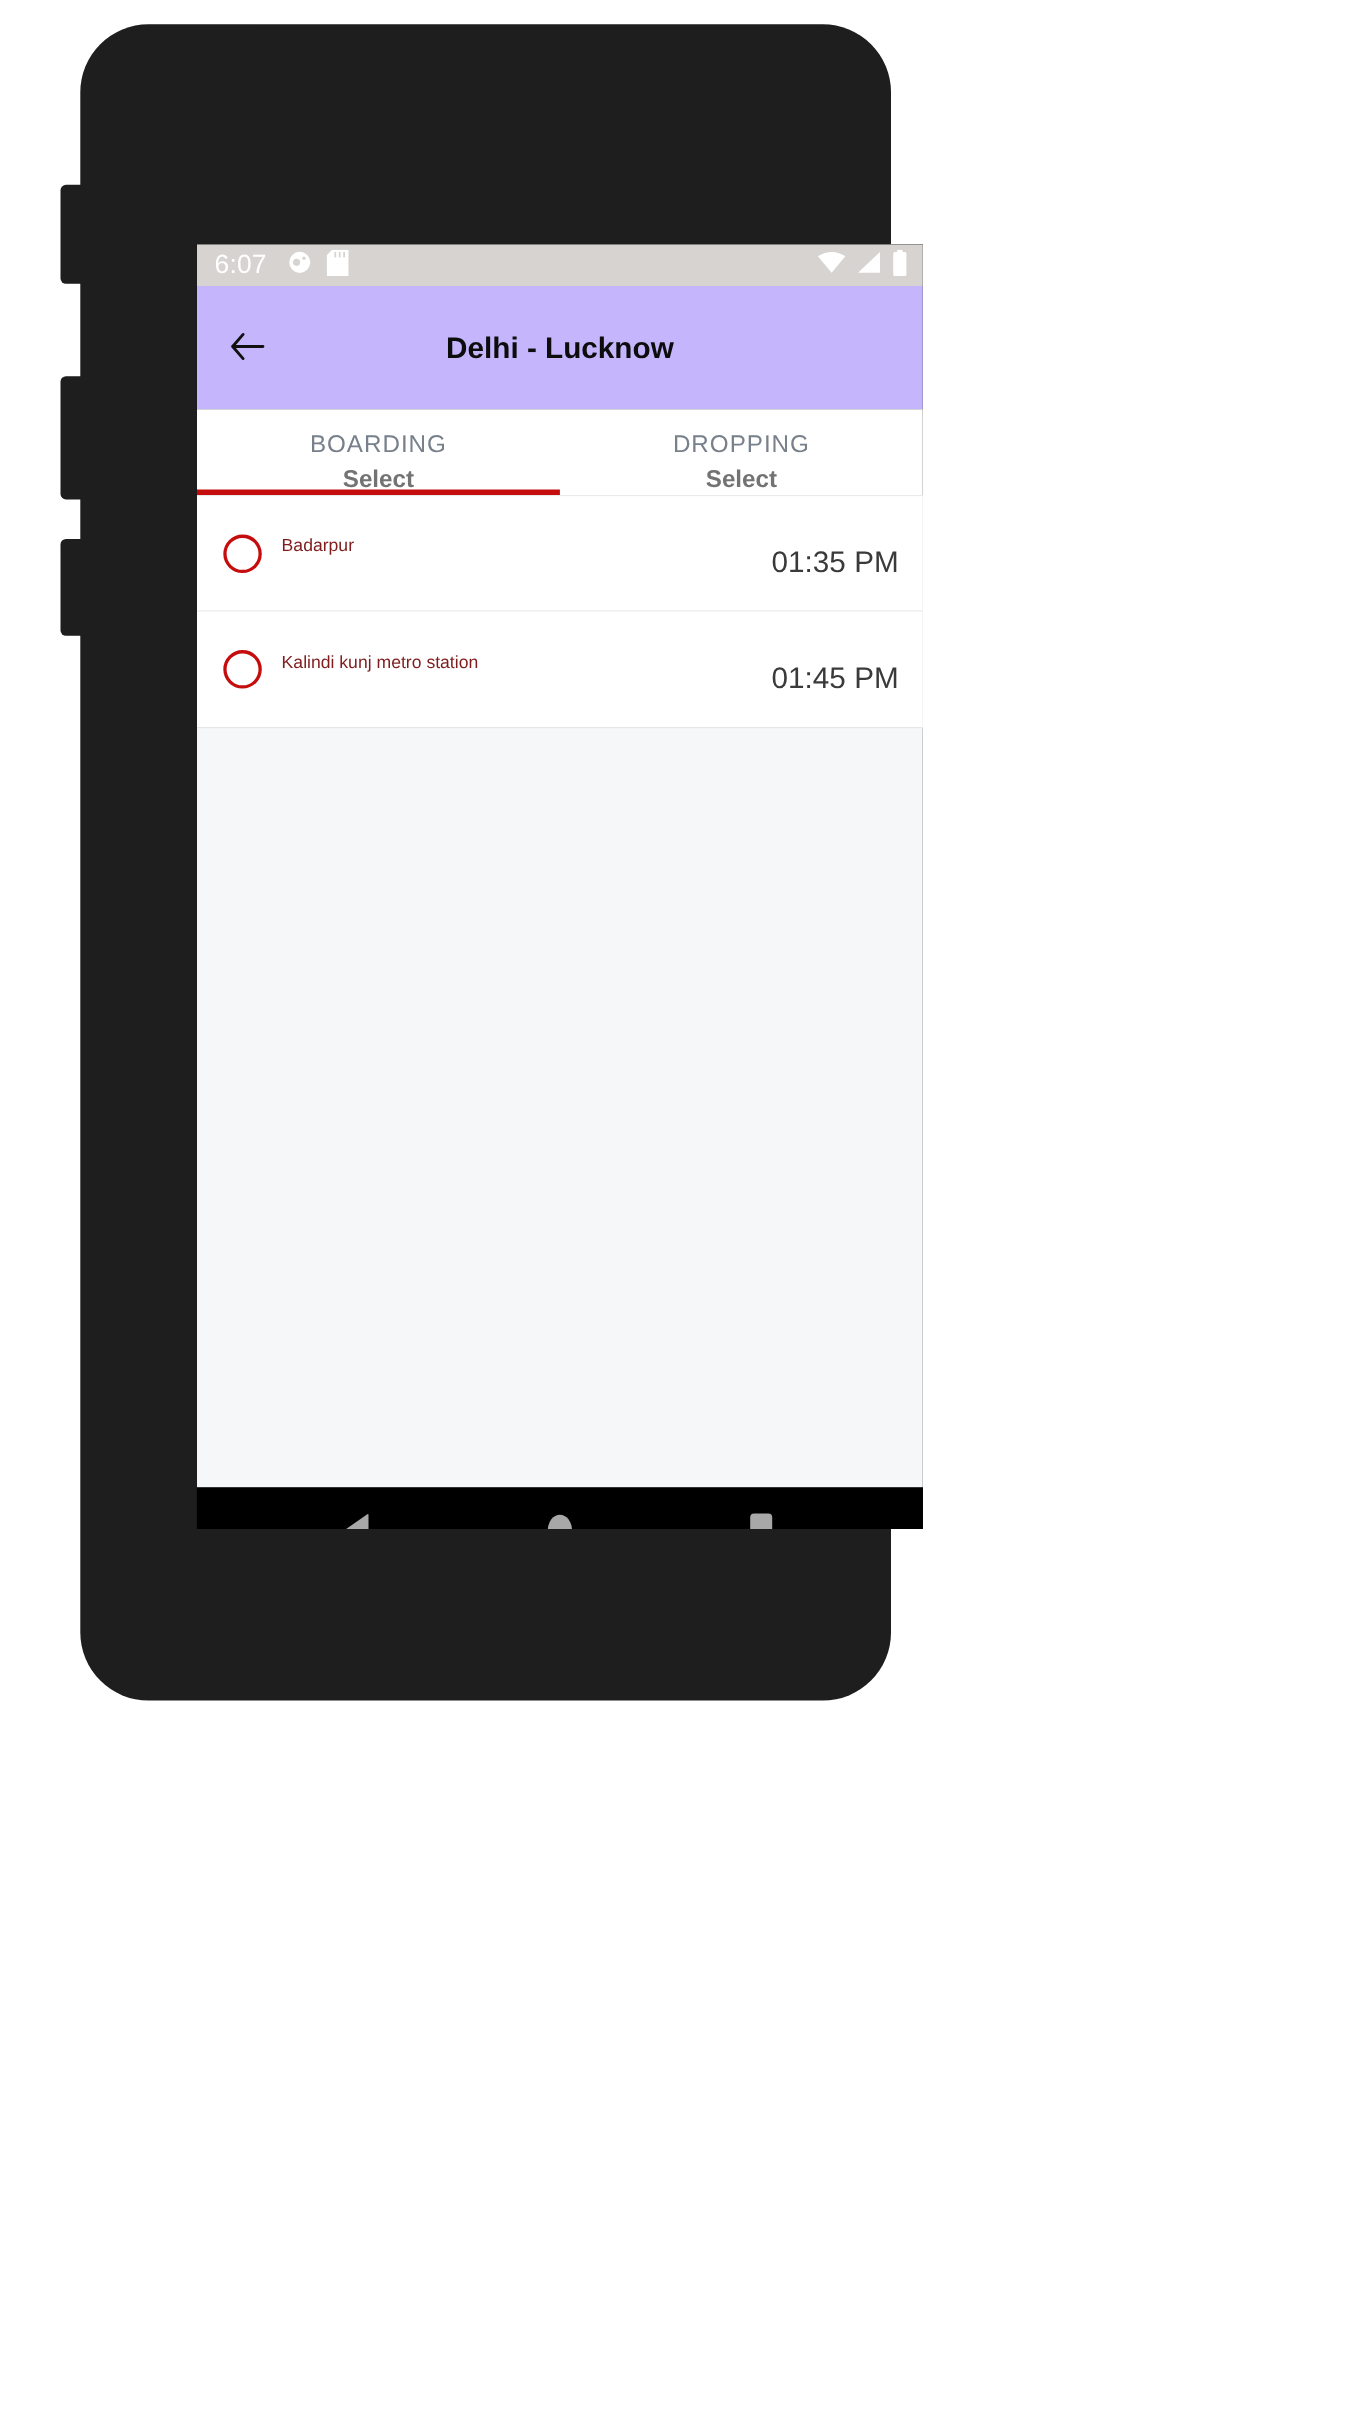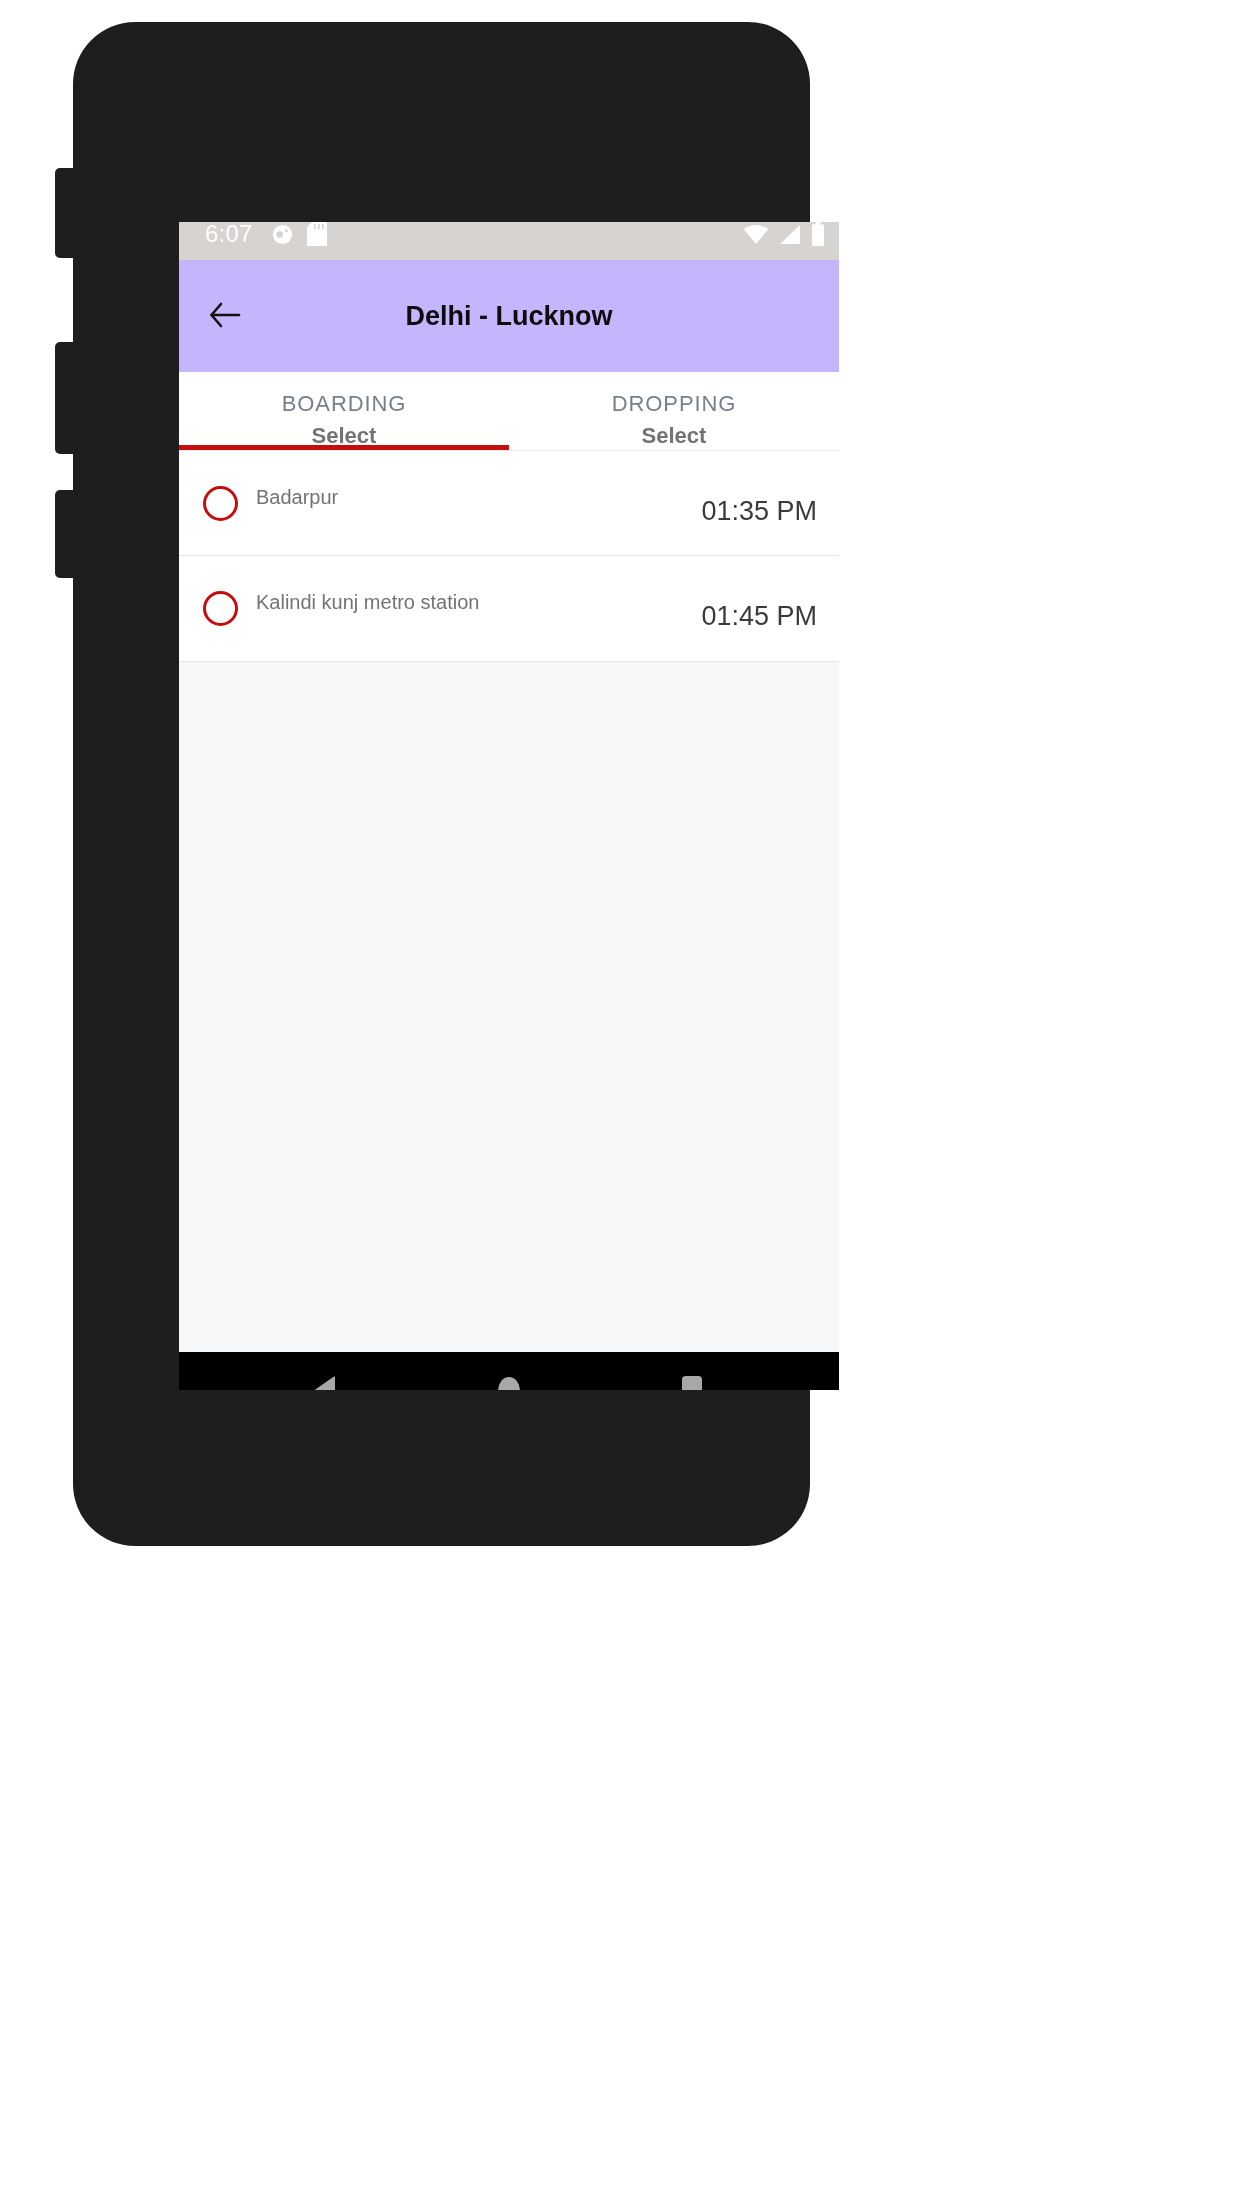--- a/index.html
+++ b/index.html
@@ -54,22 +54,22 @@
     background: #000000;
     overflow: hidden;
   }
 
   
   #status-bar {
     position: relative;
     height: 38px;
     background: #d6d3d1;
     display: flex;
-    align-items: flex-start;
-    padding: 0 14px 0 26px;
+    align-items: center;
+    padding: 0 14px 0 16px;
     box-sizing: border-box;
   }
   #status-clock {
     color: #ffffff;
     font-size: 24px;
     font-weight: 400;
     letter-spacing: 0.2px;
     line-height: 1;
   }
   #status-left-icons {
@@ -190,22 +190,22 @@
   .radio {
     width: 35px;
     height: 35px;
     min-width: 35px;
     border: 3px solid #c50d0d;
     border-radius: 50%;
     box-sizing: border-box;
     margin-right: 18px;
   }
   .row-label {
-    font-size: 20px;
-    color: #737373;
+    font-size: 16px;
+    color: #7f1d1d;
     margin-bottom: 12px;
   }
   .row-time {
     margin-left: auto;
     font-size: 27px;
     color: #3a3a3a;
     margin-top: 16px;
     white-space: nowrap;
   }
 

